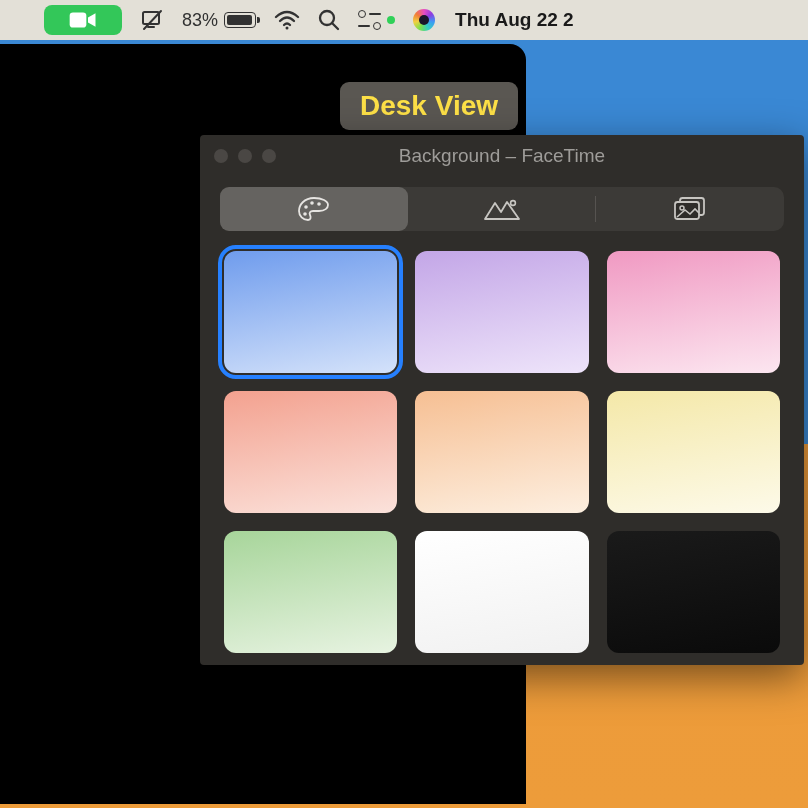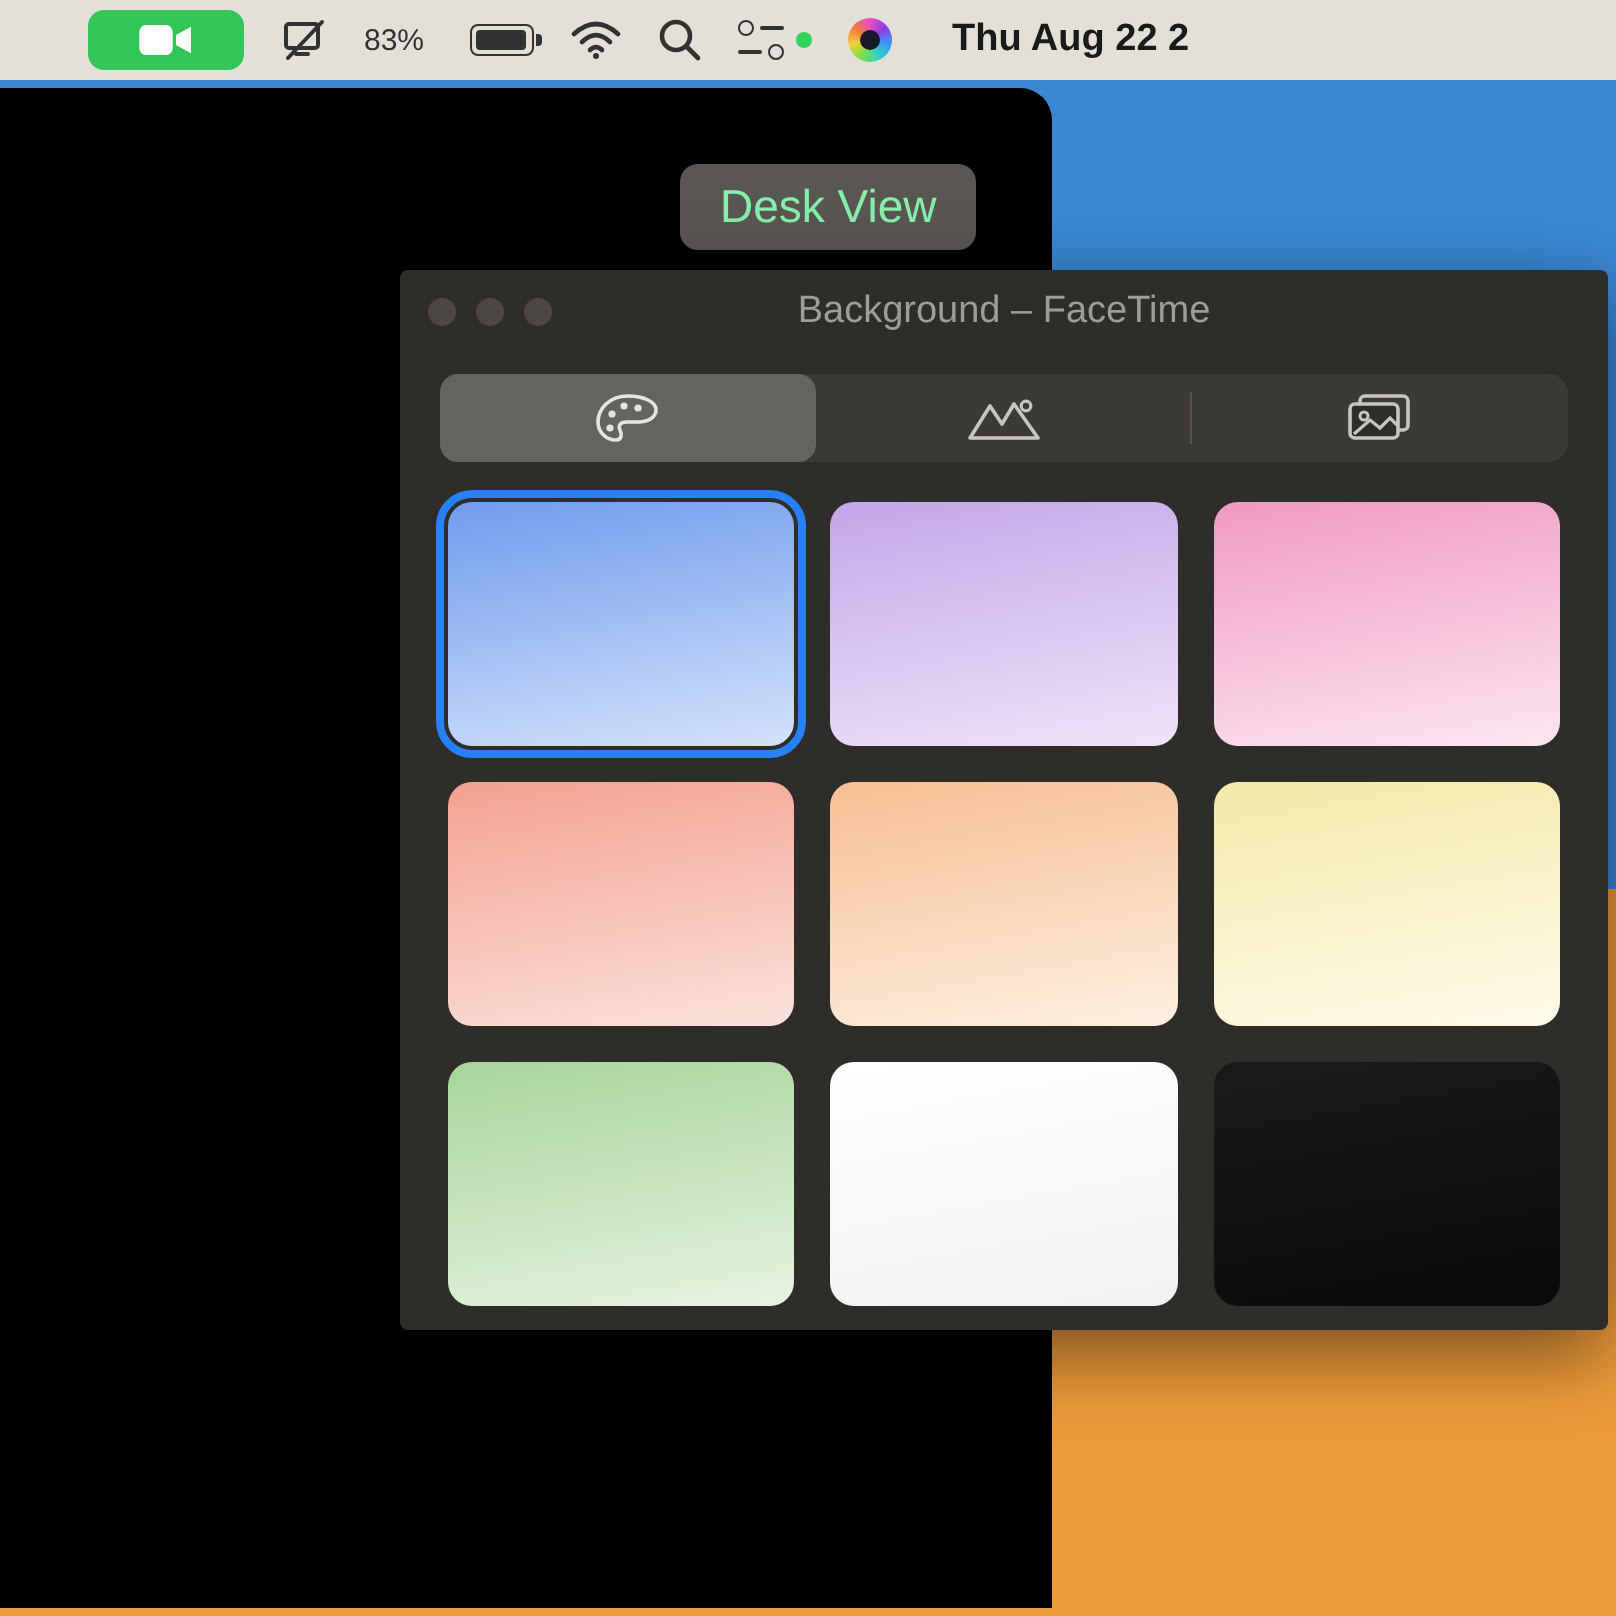--- a/index.html
+++ b/index.html
@@ -39,22 +39,22 @@
     .facetime-indicator svg { width: 30px; height: 20px; }
     .menu-icon {
       height: 22px;
       display: flex;
       align-items: center;
       justify-content: center;
     }
     .battery-group {
       display: flex;
       align-items: center;
-      gap: 23px;
-      font-size: 15px;
+      gap: 6px;
+      font-size: 18px;
       color: #323232;
       font-weight: 500;
     }
     .battery-shape {
       position: relative;
       width: 32px;
       height: 16px;
       border: 1.7px solid #323232;
       border-radius: 4px;
     }
@@ -74,41 +74,41 @@
       top: 2px;
       bottom: 2px;
       width: 83%;
       background: #323232;
       border-radius: 2px;
     }
     .clock {
       font-size: 19px;
       color: #1a1a1a;
       font-weight: 600;
-      margin-left: 12px;
+      margin-left: 2px;
       white-space: nowrap;
     }
     .black-window {
       position: absolute;
       top: 44px;
       left: 0;
       width: 526px;
       height: 760px;
       background: #000;
       border-top-right-radius: 16px;
       z-index: 2;
     }
     .desk-view-btn {
       position: absolute;
       top: 82px;
       left: 340px;
       background: #5a5752;
-      color: #86efac;
-      font-size: 23px;
-      font-weight: 400;
+      color: #fde047;
+      font-size: 28px;
+      font-weight: 700;
       padding: 8px 20px;
       border-radius: 9px;
       z-index: 5;
     }
     .panel {
       position: absolute;
       top: 135px;
       left: 200px;
       width: 604px;
       height: 530px;

